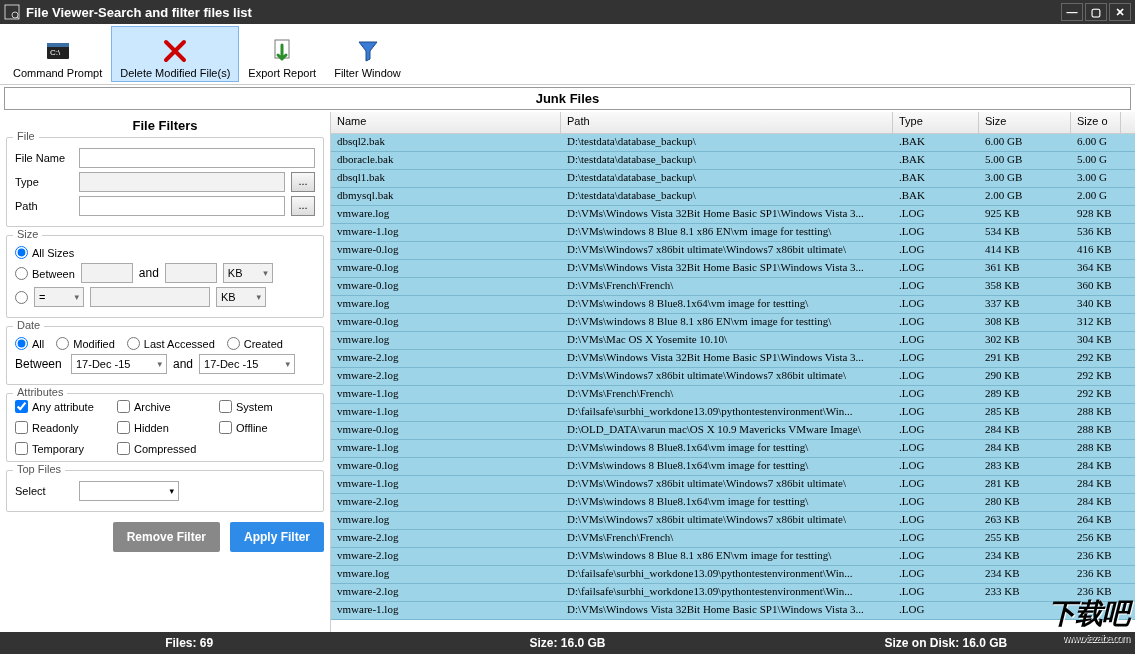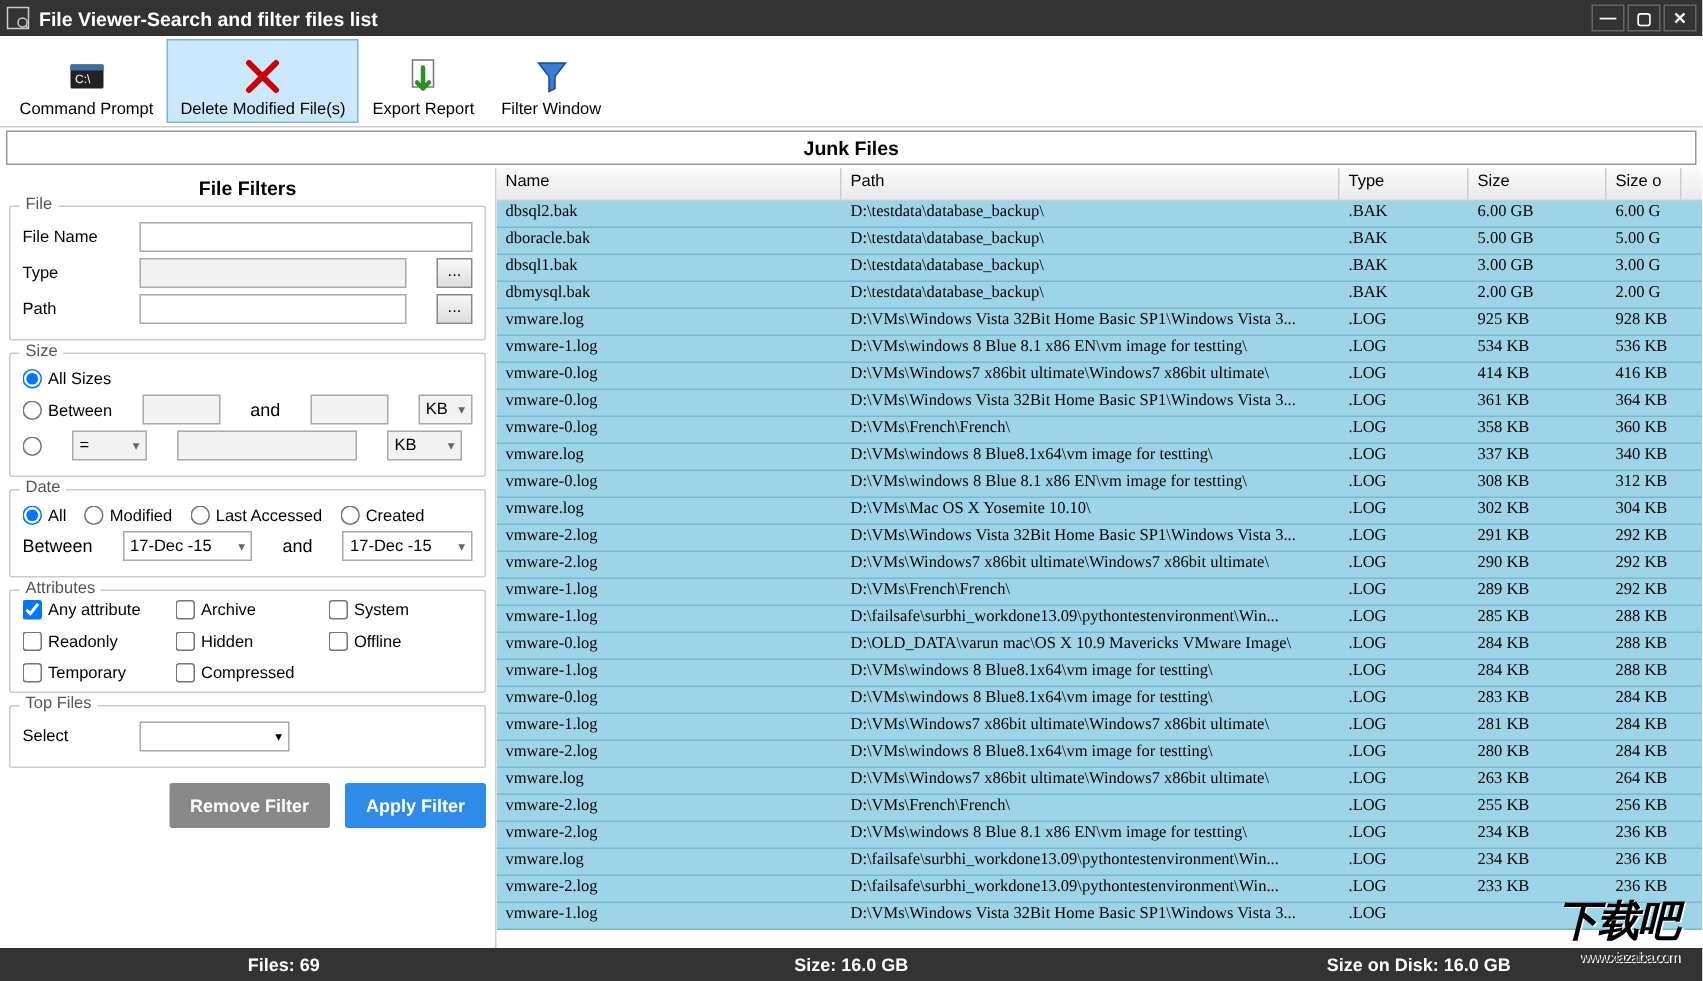--- a/index.html
+++ b/index.html
@@ -21,21 +21,21 @@
 .banner { border: 1px solid #999; margin: 2px 4px; background: #fff; text-align: center; font-weight: bold; font-size: 13px; padding: 3px 0; }
 
 
 .main { display: flex; height: calc(100% - 24px - 58px - 26px - 22px); }
 
 
 .sidebar { width: 330px; background: #fff; padding: 2px 6px 6px 6px; overflow-y: auto; }
 .sidebar h3 { text-align: center; font-size: 13px; font-weight: bold; padding: 4px 0; }
 .fs { border: 1px solid #ccc; border-radius: 2px; padding: 6px 8px; margin-bottom: 8px; position: relative; }
 .fs .legend { position: absolute; top: -8px; left: 6px; background: #fff; padding: 0 4px; font-size: 11px; color: #555; }
-.row { display: flex; align-items: center; margin: 4px 0; gap: 20px; }
+.row { display: flex; align-items: center; margin: 4px 0; gap: 6px; }
 .row label { width: 58px; font-size: 11px; }
 .row .txt { flex: 1; height: 20px; border: 1px solid #aaa; padding: 1px 4px; font-size: 11px; background: #fff; }
 .row .txtsm { width: 52px; height: 20px; border: 1px solid #aaa; padding: 1px 4px; font-size: 11px; background: #f2f2f2; }
 .row .sel { width: 50px; height: 20px; border: 1px solid #aaa; font-size: 11px; background: #f2f2f2; display: inline-flex; align-items: center; padding: 0 4px; position: relative; }
 .row .sel::after { content: "▾"; position: absolute; right: 4px; font-size: 9px; color: #666; }
 .row .dotbtn { width: 24px; height: 20px; border: 1px solid #888; background: linear-gradient(#f8f8f8,#ddd); font-size: 11px; text-align: center; line-height: 16px; cursor: pointer; }
 .row .datebox { width: 96px; height: 20px; border: 1px solid #aaa; font-size: 11px; padding: 0 4px; display: inline-flex; align-items: center; position: relative; background: #fff; }
 .row .datebox::after { content: "▾"; position: absolute; right: 4px; font-size: 9px; color: #666; }
 .chk { display: inline-flex; align-items: center; gap: 4px; font-size: 11px; }
 .chk input { width: 13px; height: 13px; }
@@ -63,21 +63,21 @@
 .col-path  { width: 332px; }
 .col-type  { width: 86px; }
 .col-size  { width: 92px; }
 .col-sizeod{ width: 50px; }
 
 
 .status { position: absolute; bottom: 0; left: 0; right: 0; height: 22px; background: #333; color: #fff; display: flex; align-items: center; font-size: 12px; font-weight: bold; }
 .status .cell { flex: 1; text-align: center; }
 
 
-.watermark { position: absolute; right: 16px; bottom: 10px; font-family: "Microsoft YaHei", sans-serif; font-size: 28px; font-weight: 900; font-style: italic; color: #000; text-shadow: 1px 1px 0 #fff; pointer-events: none; letter-spacing: -1px; }
+.watermark { position: absolute; right: 6px; bottom: 10px; font-family: "Microsoft YaHei", sans-serif; font-size: 28px; font-weight: 900; font-style: italic; color: #000; text-shadow: 1px 1px 0 #fff; pointer-events: none; letter-spacing: -1px; }
 .watermark .sub { font-size: 10px; font-weight: normal; font-style: normal; display: block; text-align: right; color: #333; }
 
 svg { display: block; }
 </style>
 </head>
 <body>
 
 <div class="titlebar">
   <span class="app-icon">
     <svg width="16" height="16" viewBox="0 0 16 16">

